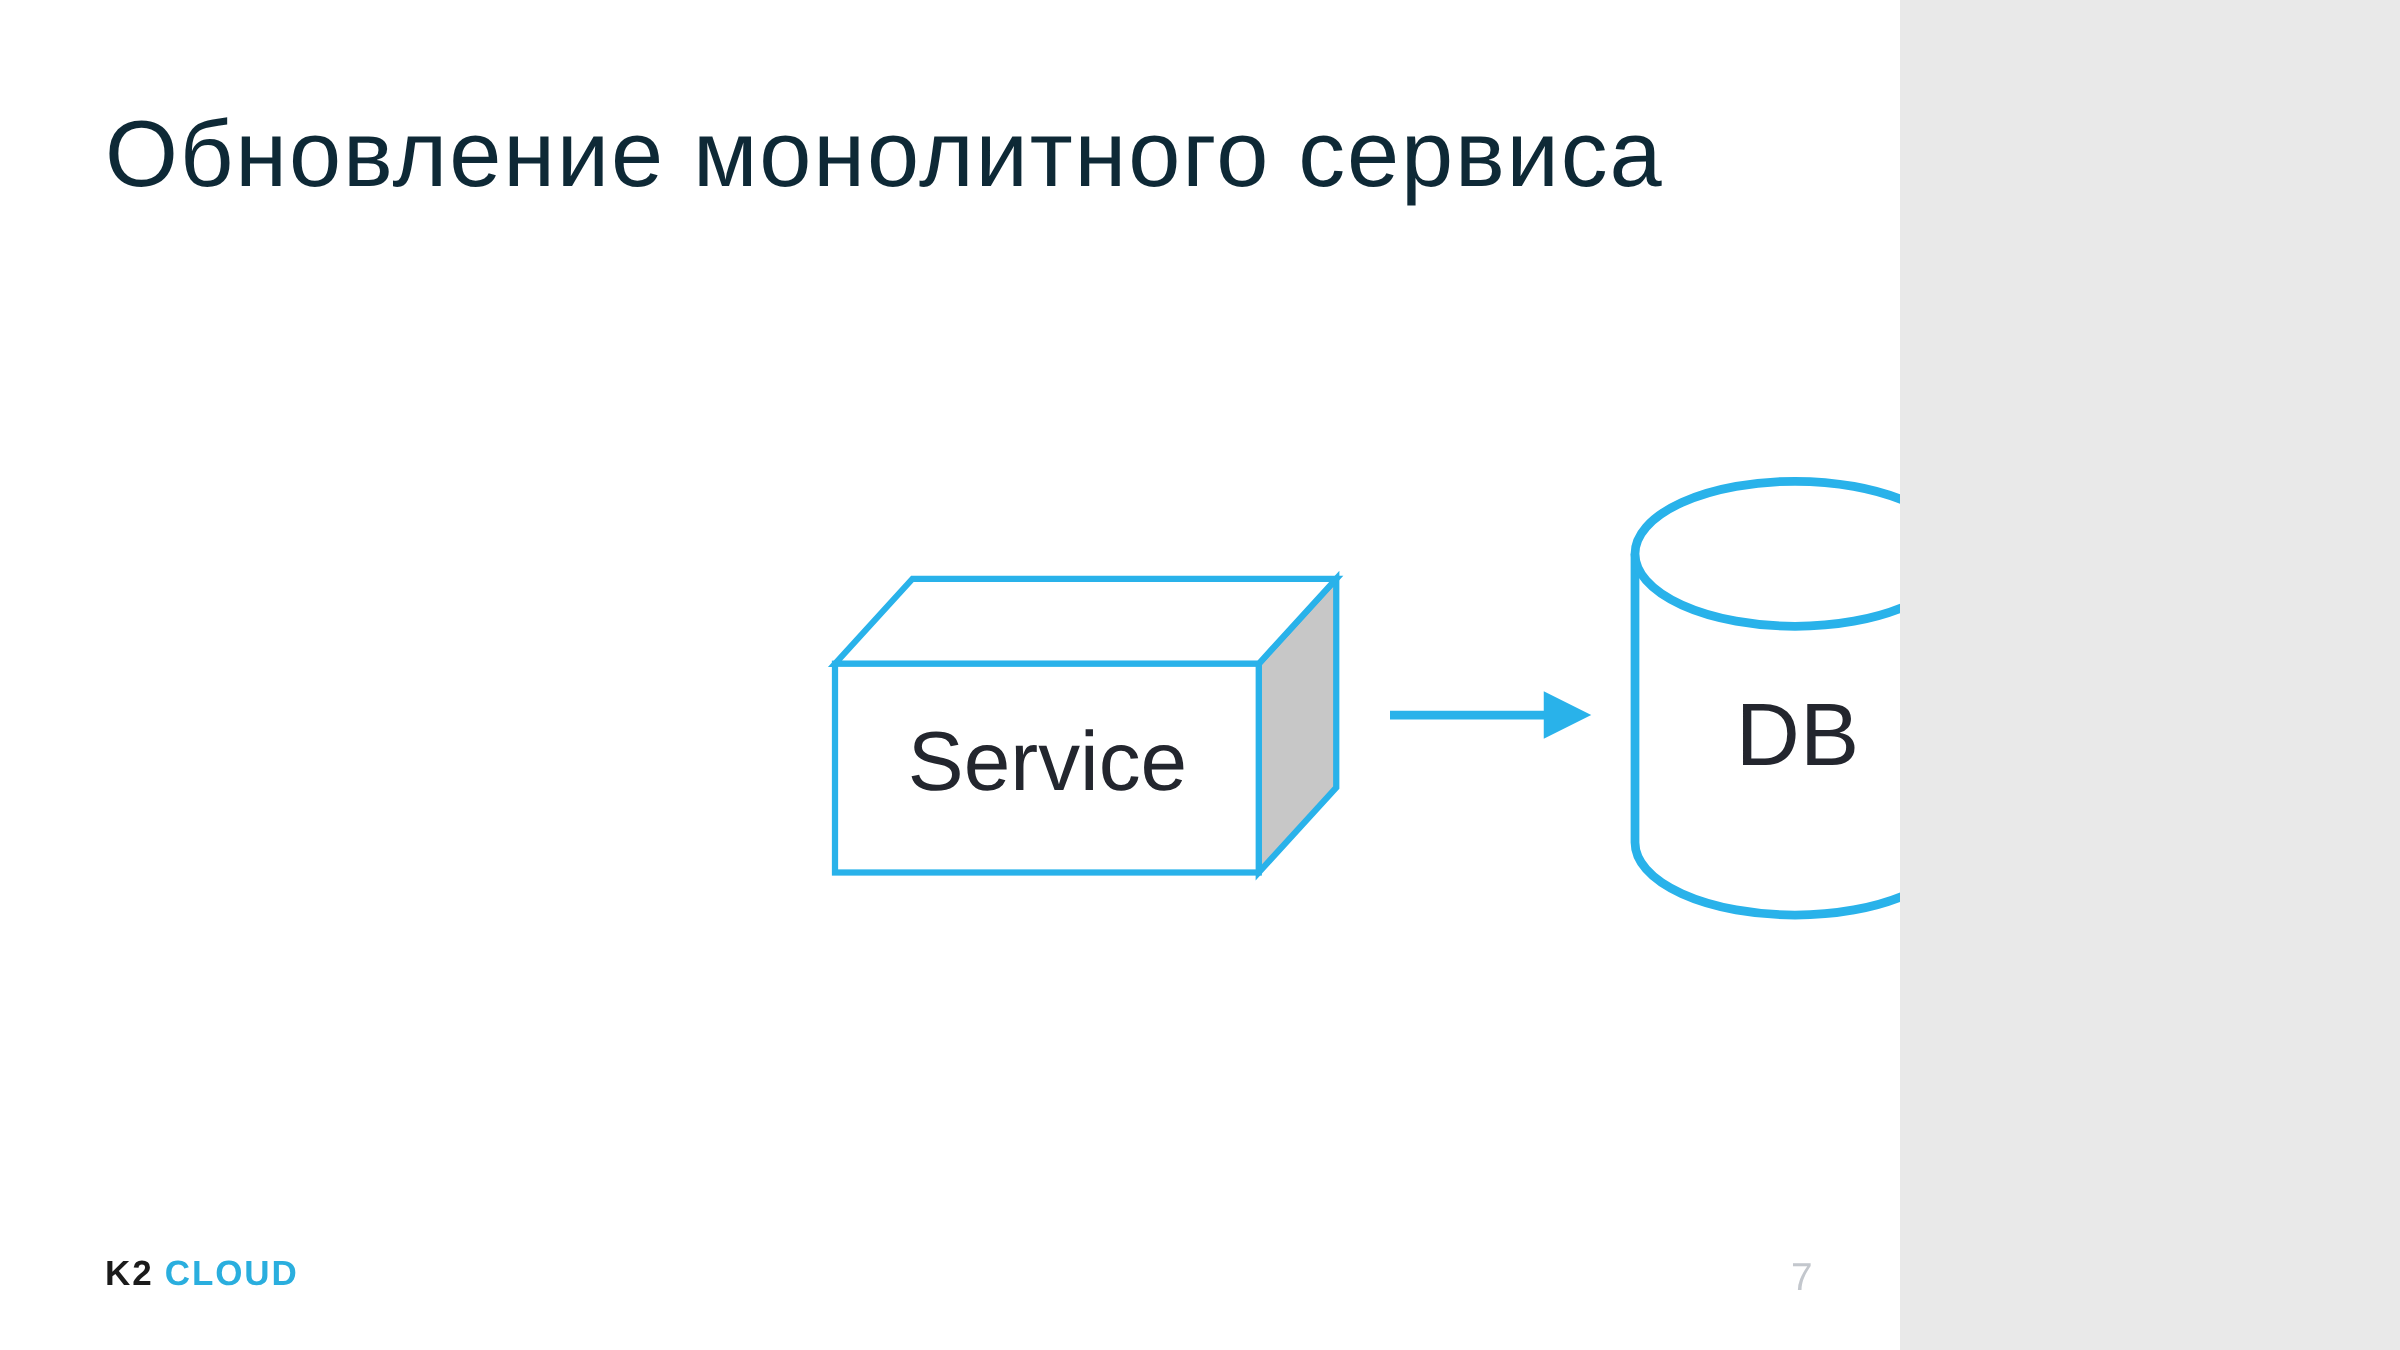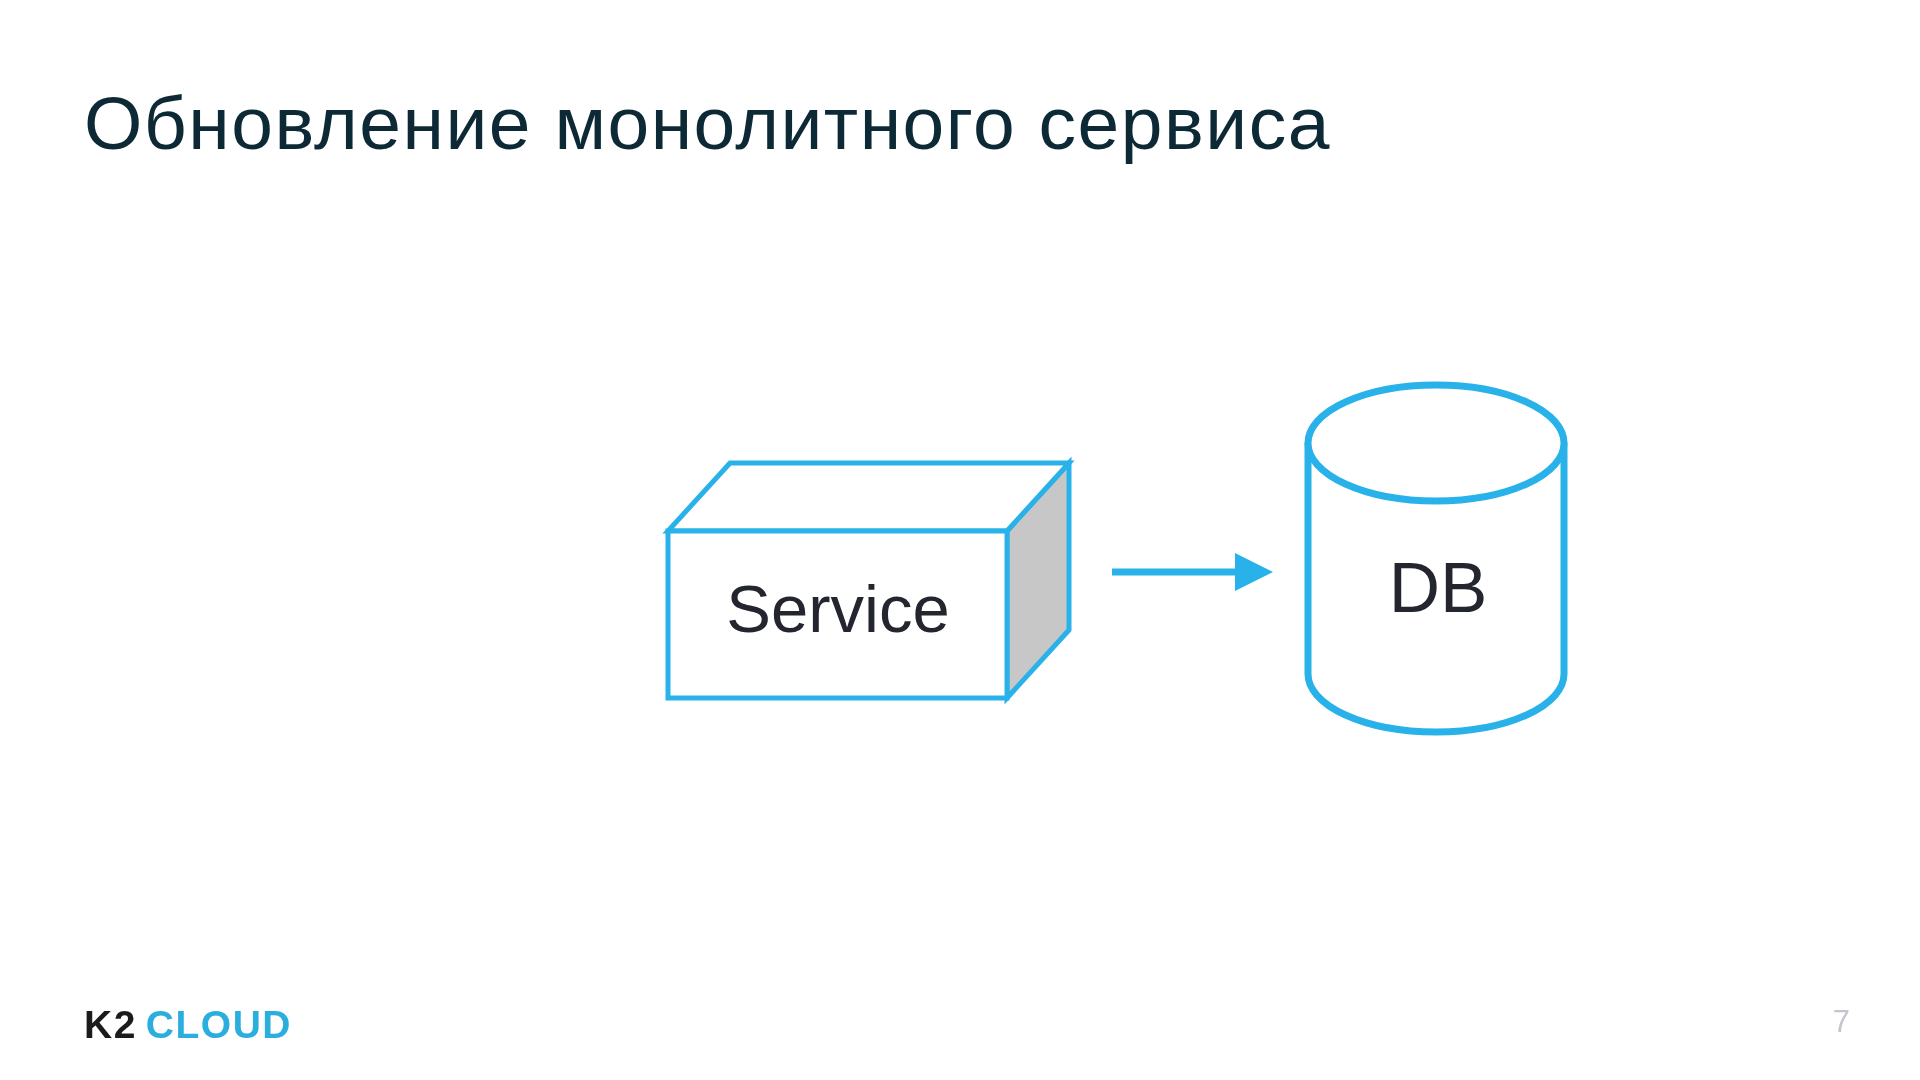--- a/index.html
+++ b/index.html
@@ -10,21 +10,21 @@
     --logo-dark: #1b1b1b;
     --logo-cyan: #2aaede;
     --page-number-color: #c3c7cd;
     --slide-bg: #ffffff;
   }
   * { margin: 0; padding: 0; box-sizing: border-box; }
   html, body { background: #e9e9e9; }
   body { font-family: "Liberation Sans", "DejaVu Sans", sans-serif; }
   .slide {
     position: relative;
-    width: 1920px;
+    width: 1520px;
     height: 1080px;
     background: var(--slide-bg);
     overflow: hidden;
   }
   .slide-title {
     position: absolute;
     left: 84px;
     top: 86px;
     font-size: 75px;
     font-weight: 400;
@@ -61,21 +61,21 @@
     fill: var(--label-color);
     font-family: "Liberation Sans", "DejaVu Sans", sans-serif;
     font-weight: 400;
   }
   .diagram-label.service { font-size: 67px; }
   .diagram-label.db { font-size: 71px; }
   .footer-logo {
     position: absolute;
     left: 84px;
     top: 1003px;
-    font-size: 39px;
+    font-size: 28px;
     font-weight: 700;
     letter-spacing: 1.5px;
     white-space: nowrap;
   }
   .logo-k2 { color: var(--logo-dark); }
   .logo-cloud { color: var(--logo-cyan); margin-left: 9px; }
   .page-number {
     position: absolute;
     right: 70px;
     top: 1004px;

